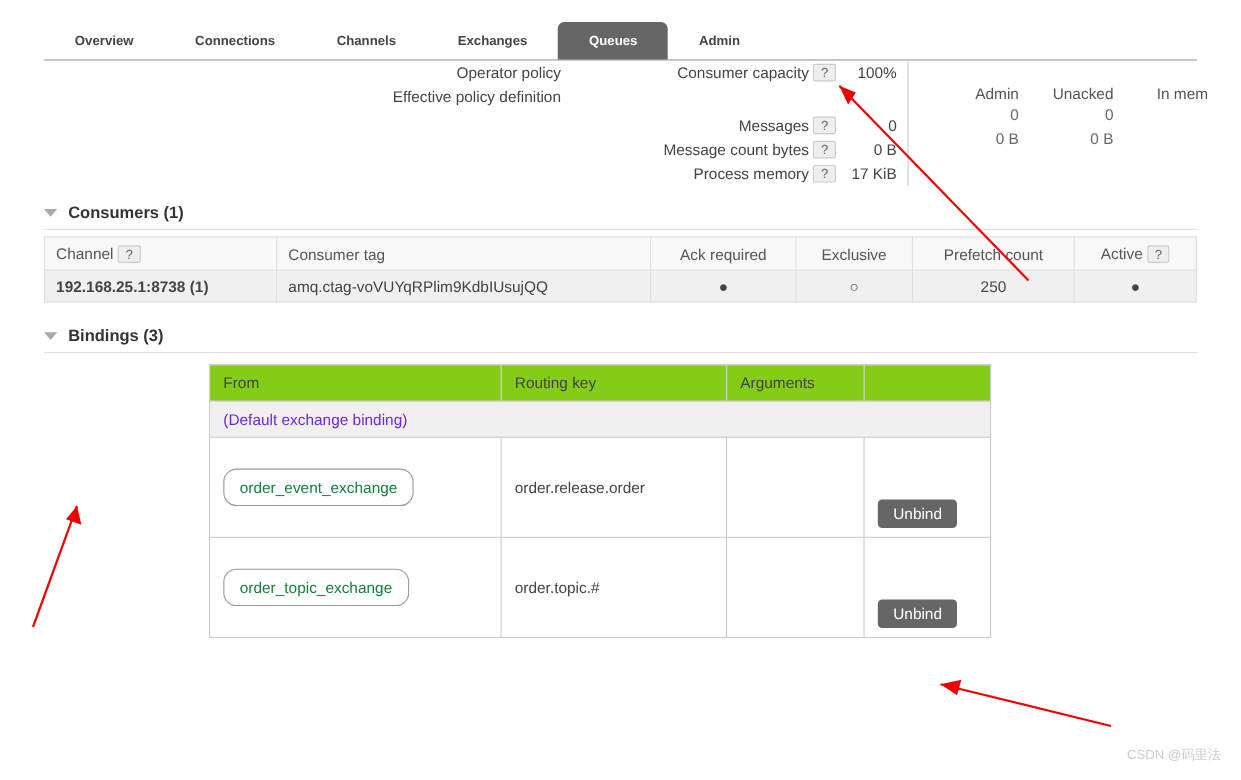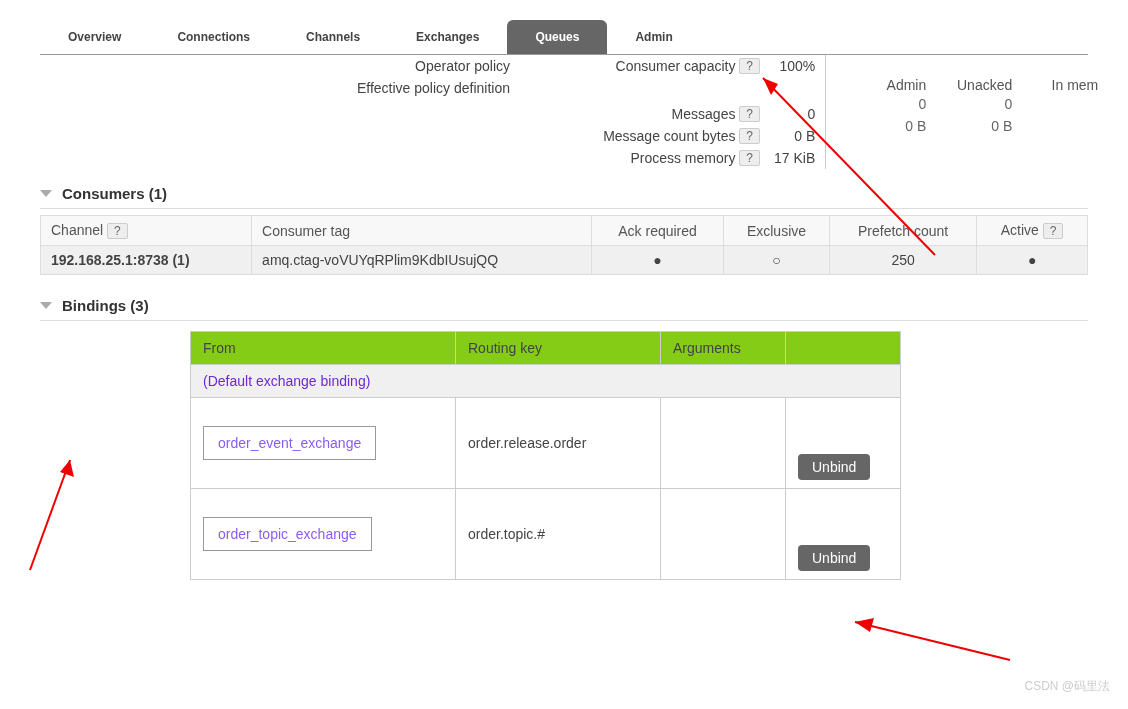--- a/index.html
+++ b/index.html
@@ -106,25 +106,25 @@
   table.bind th {
     font-weight: normal;
     background: #84cc16;
   }
   table.bind tr.default td {
     background: #f0f0f0;
     color: #6d28d9;
   }
   .exchange-box {
     border: 1px solid #999;
-    border-radius: 0;
+    border-radius: 12px;
     padding: 8px 14px;
     display: inline-block;
     background: #fff;
-    color: #8b5cf6;
+    color: #15803d;
   }
   .btn {
     background: #666;
     color: #fff;
     border: none;
     border-radius: 4px;
     padding: 5px 14px;
     font-size: 14px;
     cursor: pointer;
     margin-top: 48px;

